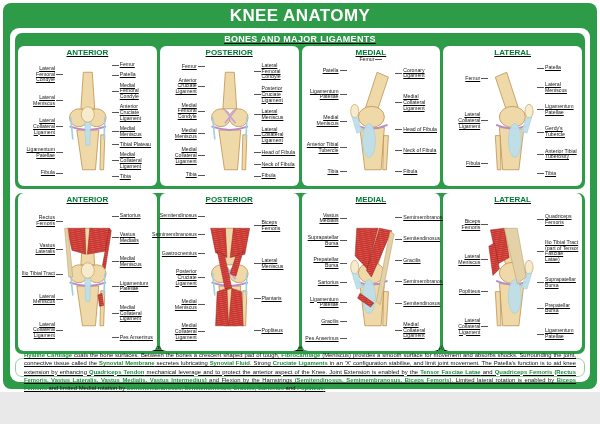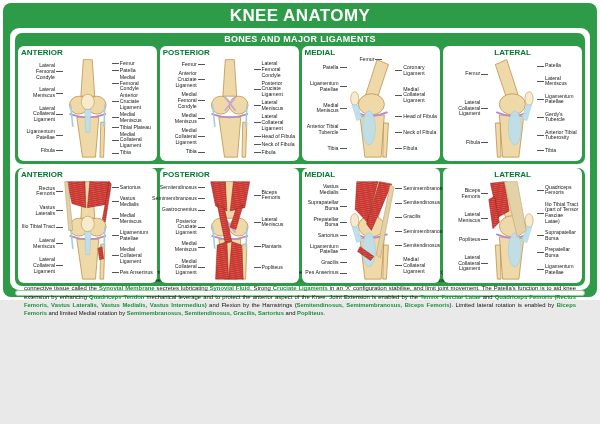--- a/index.html
+++ b/index.html
@@ -1,27 +1,27 @@
 <!DOCTYPE html>
 <html style="--green: #2E9B48; --panel-title-green: #007A33; --footer-highlight: #1E8E3E; --bone-tan: #F0D9A8; --bone-outline: #B98A45; --ligament-blue: #BEDFEA; --meniscus-purple: #B78CC9; --muscle-red: #C8342E;"><head>
 <meta charset="utf-8">
 <style>
   html,body{margin:0;padding:0;}
   body{width:600px;height:424px;font-family:"Liberation Sans",sans-serif;background:#e9e9e9;}
-  .poster{box-sizing:border-box;width:600px;height:300px;background:#fff;padding:3px;}
+  .poster{box-sizing:border-box;width:600px;height:392px;background:#fff;padding:3px;}
   .green-bg{width:100%;height:100%;background:var(--green,#2E9B48);border-radius:8px;display:flex;flex-direction:column;box-sizing:border-box;}
   .title{color:#fff;font-weight:bold;font-size:17px;letter-spacing:.4px;text-align:center;height:25px;line-height:25px;flex:0 0 auto;}
-  .main{flex:1;margin:0 7px 7px;background:#fff;border-radius:9px;padding:5px;display:flex;flex-direction:column;gap:4px;min-height:0;box-sizing:border-box;}
+  .main{flex:1;margin:0 7px 7px;background:#fff;border-radius:9px;padding:5px;display:flex;flex-direction:column;gap:4px;min-height:0;box-sizing:border-box;text-decoration:underline;}
   .sect{background:var(--green,#2E9B48);border-radius:7px;padding:0 3px 3px;display:flex;flex-direction:column;box-sizing:border-box;}
   .sect.bones{height:156px;}
   .sect.muscles{height:161px;}
   .sect-title{color:#fff;font-weight:bold;font-size:9px;letter-spacing:.3px;text-align:center;height:13px;line-height:13px;}
   .panels{flex:1;display:flex;gap:3px;min-height:0;}
   .panel{flex:1;background:#fff;border-radius:6px;position:relative;display:flex;flex-direction:column;padding:2px 3px;min-width:0;box-sizing:border-box;}
-  .pt{font-weight:bold;font-size:8px;color:var(--panel-title-green,#007A33);height:10px;line-height:10px;flex:0 0 auto;}
+  .pt{font-weight:bold;font-size:8px;color:var(--panel-title-green,#007A33);height:10px;line-height:10px;flex:0 0 auto;text-align:center;}
   .pt.tr{text-align:center;}
   .pbody{flex:1;display:flex;min-height:0;}
   .col{width:42px;flex:0 0 42px;display:flex;flex-direction:column;justify-content:space-around;min-width:0;padding:2px 0;box-sizing:border-box;}
   .col.left{align-items:flex-end;}
   .col.right{align-items:flex-start;}
   .lbl{display:flex;align-items:center;gap:1px;font-size:5.2px;line-height:1.1;color:#1a1a1a;}
   .col.left .lbl{text-align:right;}
   .col.right .lbl{text-align:left;}
   .lead{width:7px;height:1px;background:#555;flex:0 0 auto;display:inline-block;}
   .illus{flex:1;display:flex;min-width:0;}

